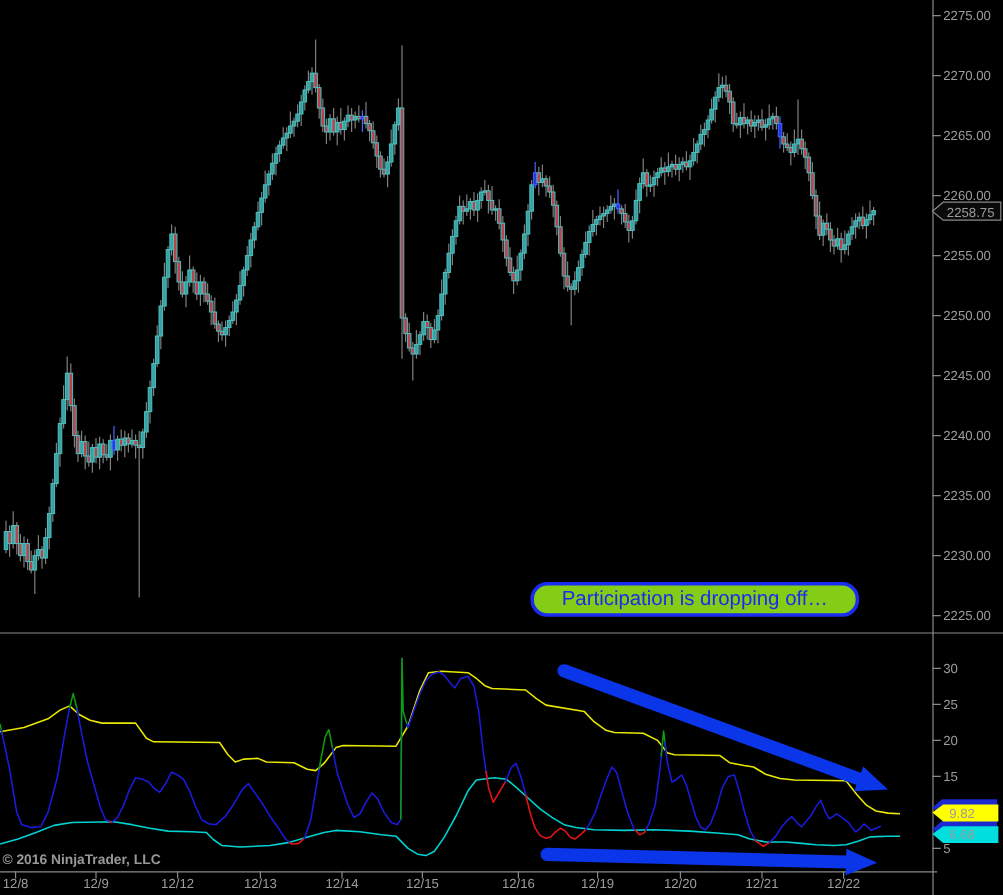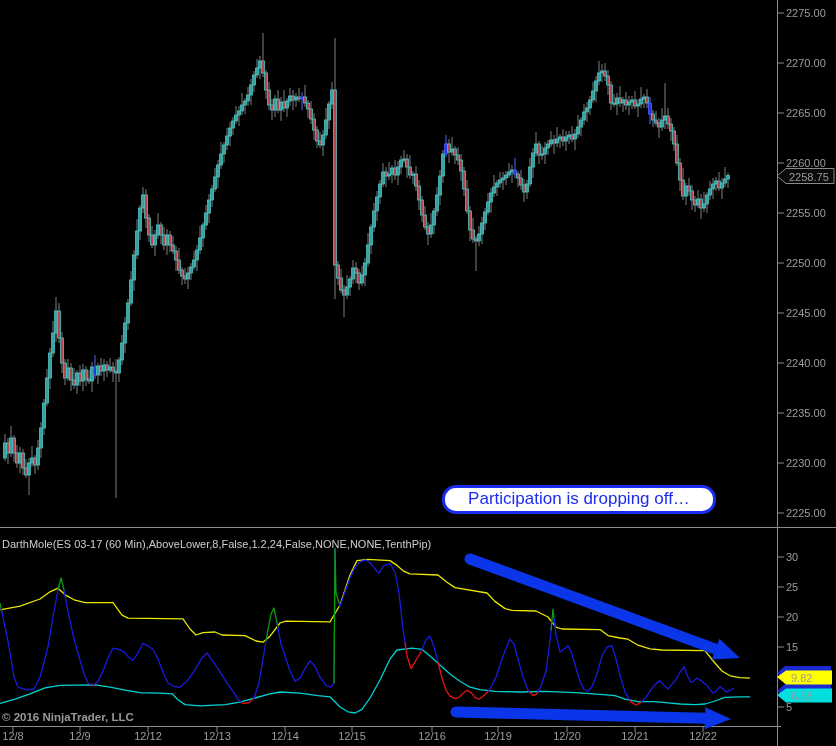--- a/index.html
+++ b/index.html
@@ -4,21 +4,21 @@
 <style>
   html,body{margin:0;padding:0;background:#000;width:836px;height:746px;overflow:hidden;
     font-family:"Liberation Sans",sans-serif;}
   #chart-root{position:relative;width:748px;height:746px;background:#000;}
   #chart-svg{position:absolute;left:0;top:0;}
   #chart-svg text{font-family:"Liberation Sans",sans-serif;font-size:11px;fill:#9c9c9c;}
   .overlay{position:absolute;white-space:nowrap;}
   #indicator-label{left:2px;top:538px;font-size:11px;color:#cdcdcd;letter-spacing:0;}
   #copyright{left:2px;top:711px;font-size:11.5px;color:#989898;font-weight:bold;}
   #annotation-box{left:442px;top:485px;width:274px;height:29px;box-sizing:border-box;
-    background:#ffffff;border:3px solid #1a2cf0;border-radius:14px;color:#1a2cf0;
+    background:#84cc16;border:3px solid #1a2cf0;border-radius:14px;color:#1a2cf0;
     font-size:17px;line-height:22px;text-align:center;}
 </style>
 </head>
 <body>
 
 <div id="chart-root">
   <svg id="chart-svg" width="836" height="746">
     <g id="gen-axes">
         <line x1="777.5" y1="0" x2="777.5" y2="746" stroke="#8a8a8a" stroke-width="1"></line>
         <line x1="0" y1="527.5" x2="836" y2="527.5" stroke="#8a8a8a" stroke-width="1"></line>
@@ -614,16 +614,15 @@
         <text x="791" y="681.5" fill="#000000">9.82</text>
       </g>
 
       <g>
         <polygon points="777,695 786,688.5 832,688.5 832,702.5 786,702.5" fill="#00dede"></polygon>
         <text x="791" y="699.5" fill="#000000">6.68</text>
       </g>
     </g>
   </svg>
 
-  <div class="overlay" id="indicator-label">DarthMole(ES 03-17 (60 Min),AboveLower,8,False,1.2,24,False,NONE,NONE,TenthPip)</div>
   <div class="overlay" id="copyright">© 2016 NinjaTrader, LLC</div>
   <div class="overlay" id="annotation-box">Participation is dropping off…</div>
 </div>
 
 </body></html>

